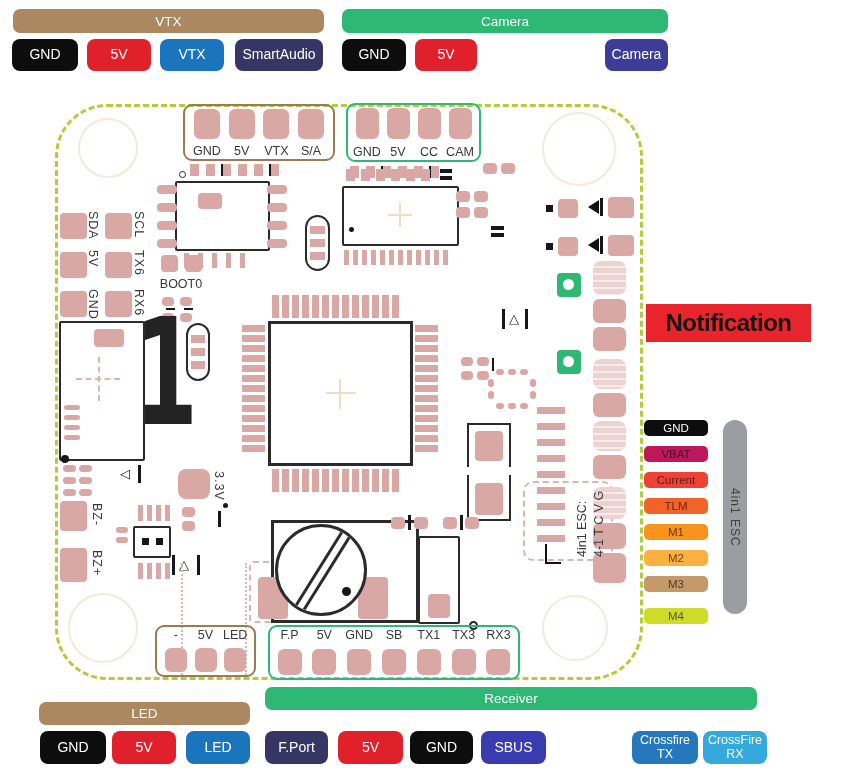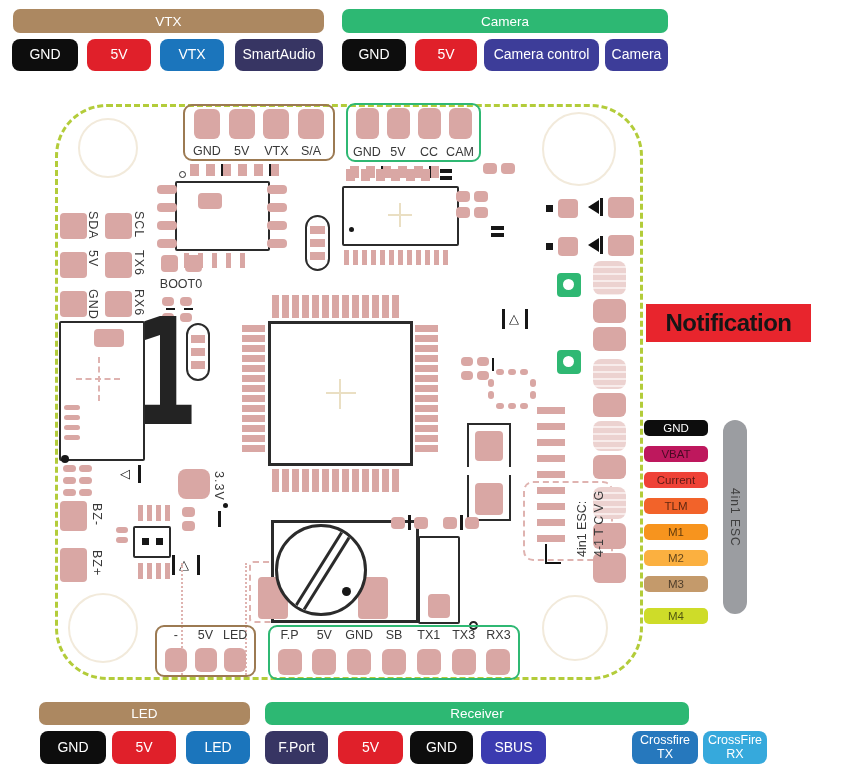--- a/index.html
+++ b/index.html
@@ -81,25 +81,24 @@
 
   <div class="hdr tan" style="left:13px;top:9px;width:311px">VTX</div>
   <div class="hdr grn" style="left:342px;top:9px;width:326px">Camera</div>
 
   <div class="pill c-black" style="left:12px;top:39px;width:66px">GND</div>
   <div class="pill c-red" style="left:87px;top:39px;width:64px">5V</div>
   <div class="pill c-blue" style="left:160px;top:39px;width:64px">VTX</div>
   <div class="pill c-navy" style="left:235px;top:39px;width:88px">SmartAudio</div>
   <div class="pill c-black" style="left:342px;top:39px;width:64px">GND</div>
   <div class="pill c-red" style="left:415px;top:39px;width:62px">5V</div>
-  <div class="pill c-indigo" style="left:484px;top:39px;width:115px">Camera control</div>
   <div class="pill c-indigo" style="left:605px;top:39px;width:63px">Camera</div>
 
   <div class="hdr tan" style="left:39px;top:702px;width:211px;height:23px">LED</div>
-  <div class="hdr grn" style="left:265px;top:702px;width:424px;height:23px">Receiver</div>
+  <div class="hdr grn" style="left:265px;top:687px;width:492px;height:23px">Receiver</div>
 
   <div class="pill c-black" style="left:40px;top:731px;width:66px;height:33px">GND</div>
   <div class="pill c-red" style="left:112px;top:731px;width:64px;height:33px">5V</div>
   <div class="pill c-blue" style="left:186px;top:731px;width:64px;height:33px">LED</div>
   <div class="pill c-navy" style="left:265px;top:731px;width:63px;height:33px">F.Port</div>
   <div class="pill c-red" style="left:338px;top:731px;width:65px;height:33px">5V</div>
   <div class="pill c-black" style="left:410px;top:731px;width:63px;height:33px">GND</div>
   <div class="pill c-sbus" style="left:481px;top:731px;width:65px;height:33px">SBUS</div>
   <div class="pill c-indigo" style="left:555px;top:775px;width:63px;height:33px">DSM2</div>
   <div class="pill c-blue2 small" style="left:632px;top:731px;width:66px;height:33px">Crossfire

